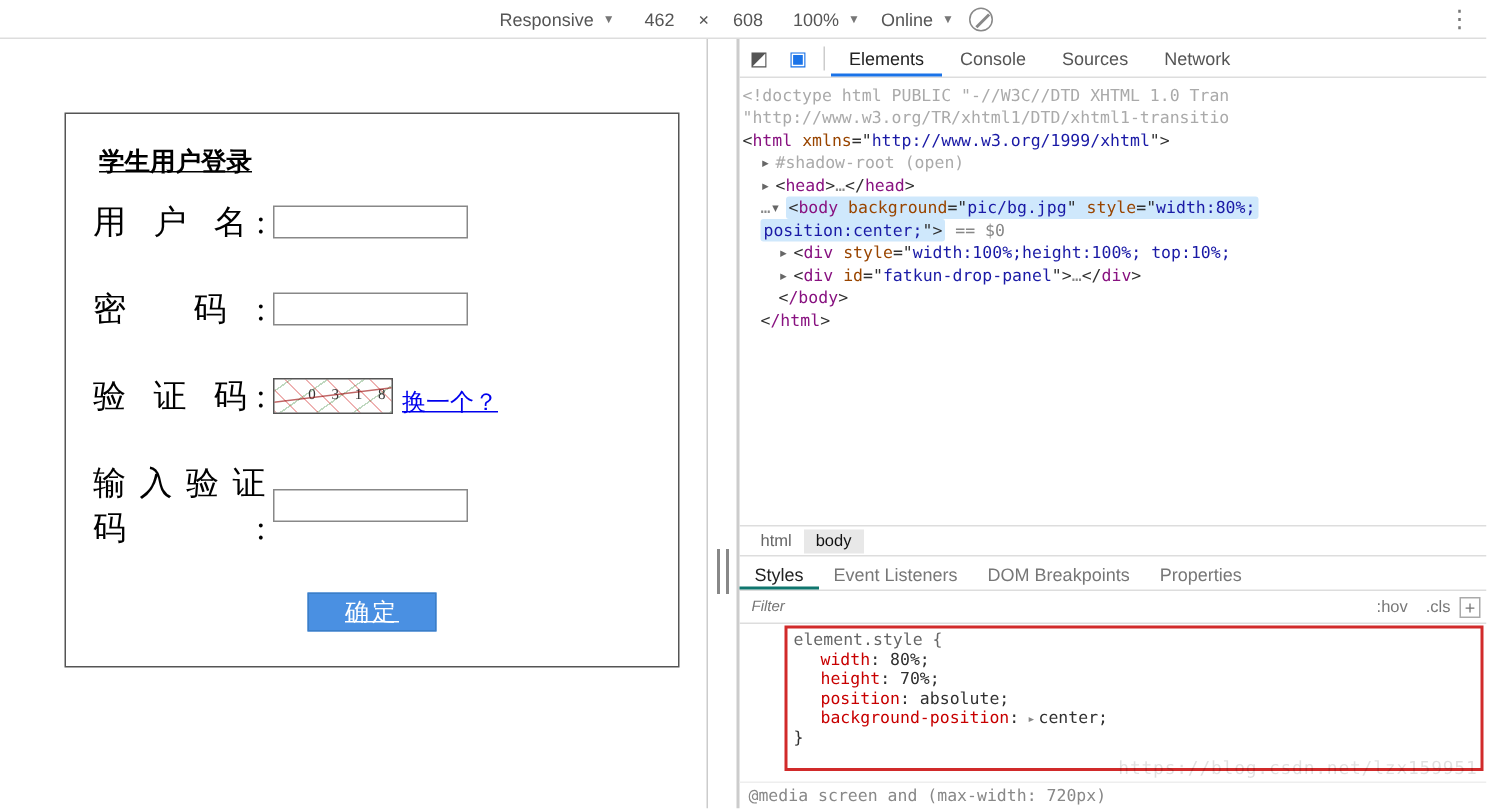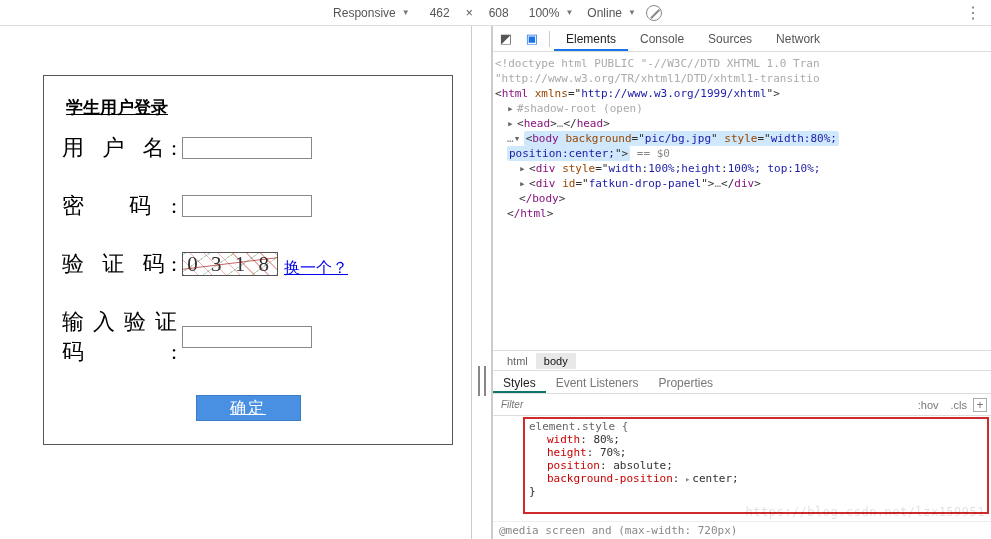--- a/index.html
+++ b/index.html
@@ -137,27 +137,27 @@
   .loginbox input[type=password] {
     width:130px;
     height:22px;
     border:1px solid #888;
     background:#fff;
     padding:1px 3px;
     font-size:14px;
   }
   .captcha-img {
     display:inline-block;
-    width:96px;
+    width:80px;
     height:24px;
     border:1px solid #555;
-    text-align:center;
+    text-align:right;
     line-height:22px;
     font-family:serif;
-    font-size:21px;
+    font-size:10px;
     letter-spacing:4px;
     position:relative;
     overflow:hidden;
     background:
       repeating-linear-gradient(45deg, rgba(200,0,0,0.3) 0 1px, transparent 1px 10px),
       repeating-linear-gradient(-35deg, rgba(0,100,0,0.25) 0 1px, transparent 1px 14px),
       #fff;
     color:#333;
   }
   .captcha-img::before{
@@ -170,21 +170,21 @@
   }
   .changecap {
     margin-left:6px;
     color:#0000EE;
     font-size:16px;
     align-self:flex-end;
   }
   .loginbox .submit {
     display:block;
     margin:24px auto 16px;
-    width:105px;
+    width:86px;
     height:26px;
     background:#4a90e2;
     border:1px solid #3b7ec7;
     color:#fff;
     font-size:16px;
     letter-spacing:2px;
     cursor:pointer;
     text-decoration:underline;
   }
 
@@ -436,20 +436,21 @@
 <span class="ind1"><span class="arrow">▸</span><span class="gray">#shadow-root (open)</span></span><span class="ind1"><span class="arrow">▸</span>&lt;<span class="t">head</span>&gt;<span class="dots">…</span>&lt;/<span class="t">head</span>&gt;</span><span class="ind1"><span class="dots">…</span><span class="arrow">▾</span><span class="sel">&lt;<span class="t">body</span> <span class="a">background</span>="<span class="v">pic/bg.jpg</span>" <span class="a">style</span>="<span class="v">width:80%;</span></span></span><span class="ind1"><span class="sel"><span class="v">position:center;</span>"&gt;</span><span class="eq0"> == $0</span></span><span class="ind2"><span class="arrow">▸</span>&lt;<span class="t">div</span> <span class="a">style</span>="<span class="v">width:100%;height:100%; top:10%; </span></span><span class="ind2"><span class="arrow">▸</span>&lt;<span class="t">div</span> <span class="a">id</span>="<span class="v">fatkun-drop-panel</span>"&gt;<span class="dots">…</span>&lt;/<span class="t">div</span>&gt;</span><span class="ind2">&lt;<span class="t">/body</span>&gt;</span><span class="ind1">&lt;<span class="t">/html</span>&gt;</span></div>
 
     <div class="dt-crumbs">
       <span class="crumb">html</span>
       <span class="crumb active">body</span>
     </div>
 
     <div class="styles-tabs">
       <span class="stab active">Styles</span>
       <span class="stab">Event Listeners</span>
+      <span class="stab">DOM Breakpoints</span>
       <span class="stab">Properties</span>
     </div>
 
     <div class="styles-filterbar">
       <input class="filt" placeholder="Filter" style="">
       <span class="hov">:hov</span>
       <span class="cls">.cls</span>
       <span class="plus">+</span>
     </div>
 

